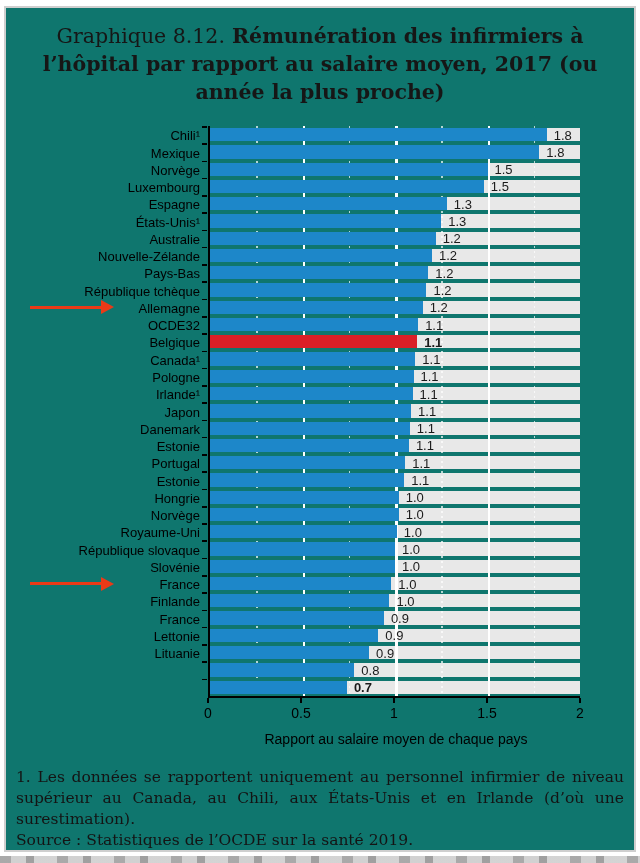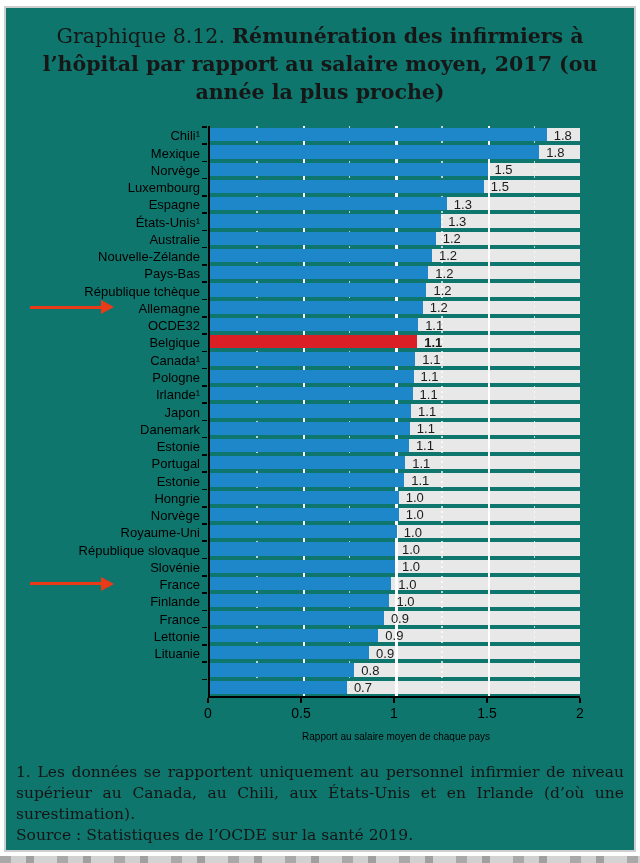--- a/index.html
+++ b/index.html
@@ -71,21 +71,21 @@
   .xaxis-spacer{width:186px;}
   .xaxis-strip{flex:1;position:relative;height:6px;}
   .x-tick{position:absolute;top:0;width:2px;height:5px;background:#000;transform:translateX(-50%);}
   .xlabels-strip{flex:1;position:relative;height:20px;}
   .x-tick-label{
     position:absolute;top:1px;transform:translateX(-50%);
     font-size:14px;color:#000;
   }
   .xaxis-title{
     margin-left:188px;width:372px;text-align:center;
-    font-size:10px;color:#000;margin-top:7px;
+    font-size:14px;color:#000;margin-top:7px;
   }
   
   .notes{
     margin:20px 10px 0 10px;
     font-family:"DejaVu Serif","Liberation Serif",serif;
     font-size:15.5px;line-height:21px;color:#141414;
   }
   .notes .note{text-align:justify;}
 </style>
 </head>
@@ -462,21 +462,21 @@
 
   <div class="bar-row">
     <div class="track"></div>
     <div class="bar" style="width: 39%;"></div>
     <span class="val" style="left: calc(39% + 7px);">0.8</span>
   </div>
 
   <div class="bar-row">
     <div class="track"></div>
     <div class="bar" style="width: 37%;"></div>
-    <span class="val" style="left: calc(37% + 7px);">0.7</span>
+    <span class="val" style="left: calc(37% + 7px); font-weight: bold;">0.7</span>
   </div>
 </div>
     </div>
 
     <div class="xaxis-row">
       <div class="xaxis-spacer"></div>
       <div class="xaxis-strip">
           <div class="x-tick" style="left: 0%;"></div>
           <div class="x-tick" style="left: 25%;"></div>
           <div class="x-tick" style="left: 50%;"></div>

